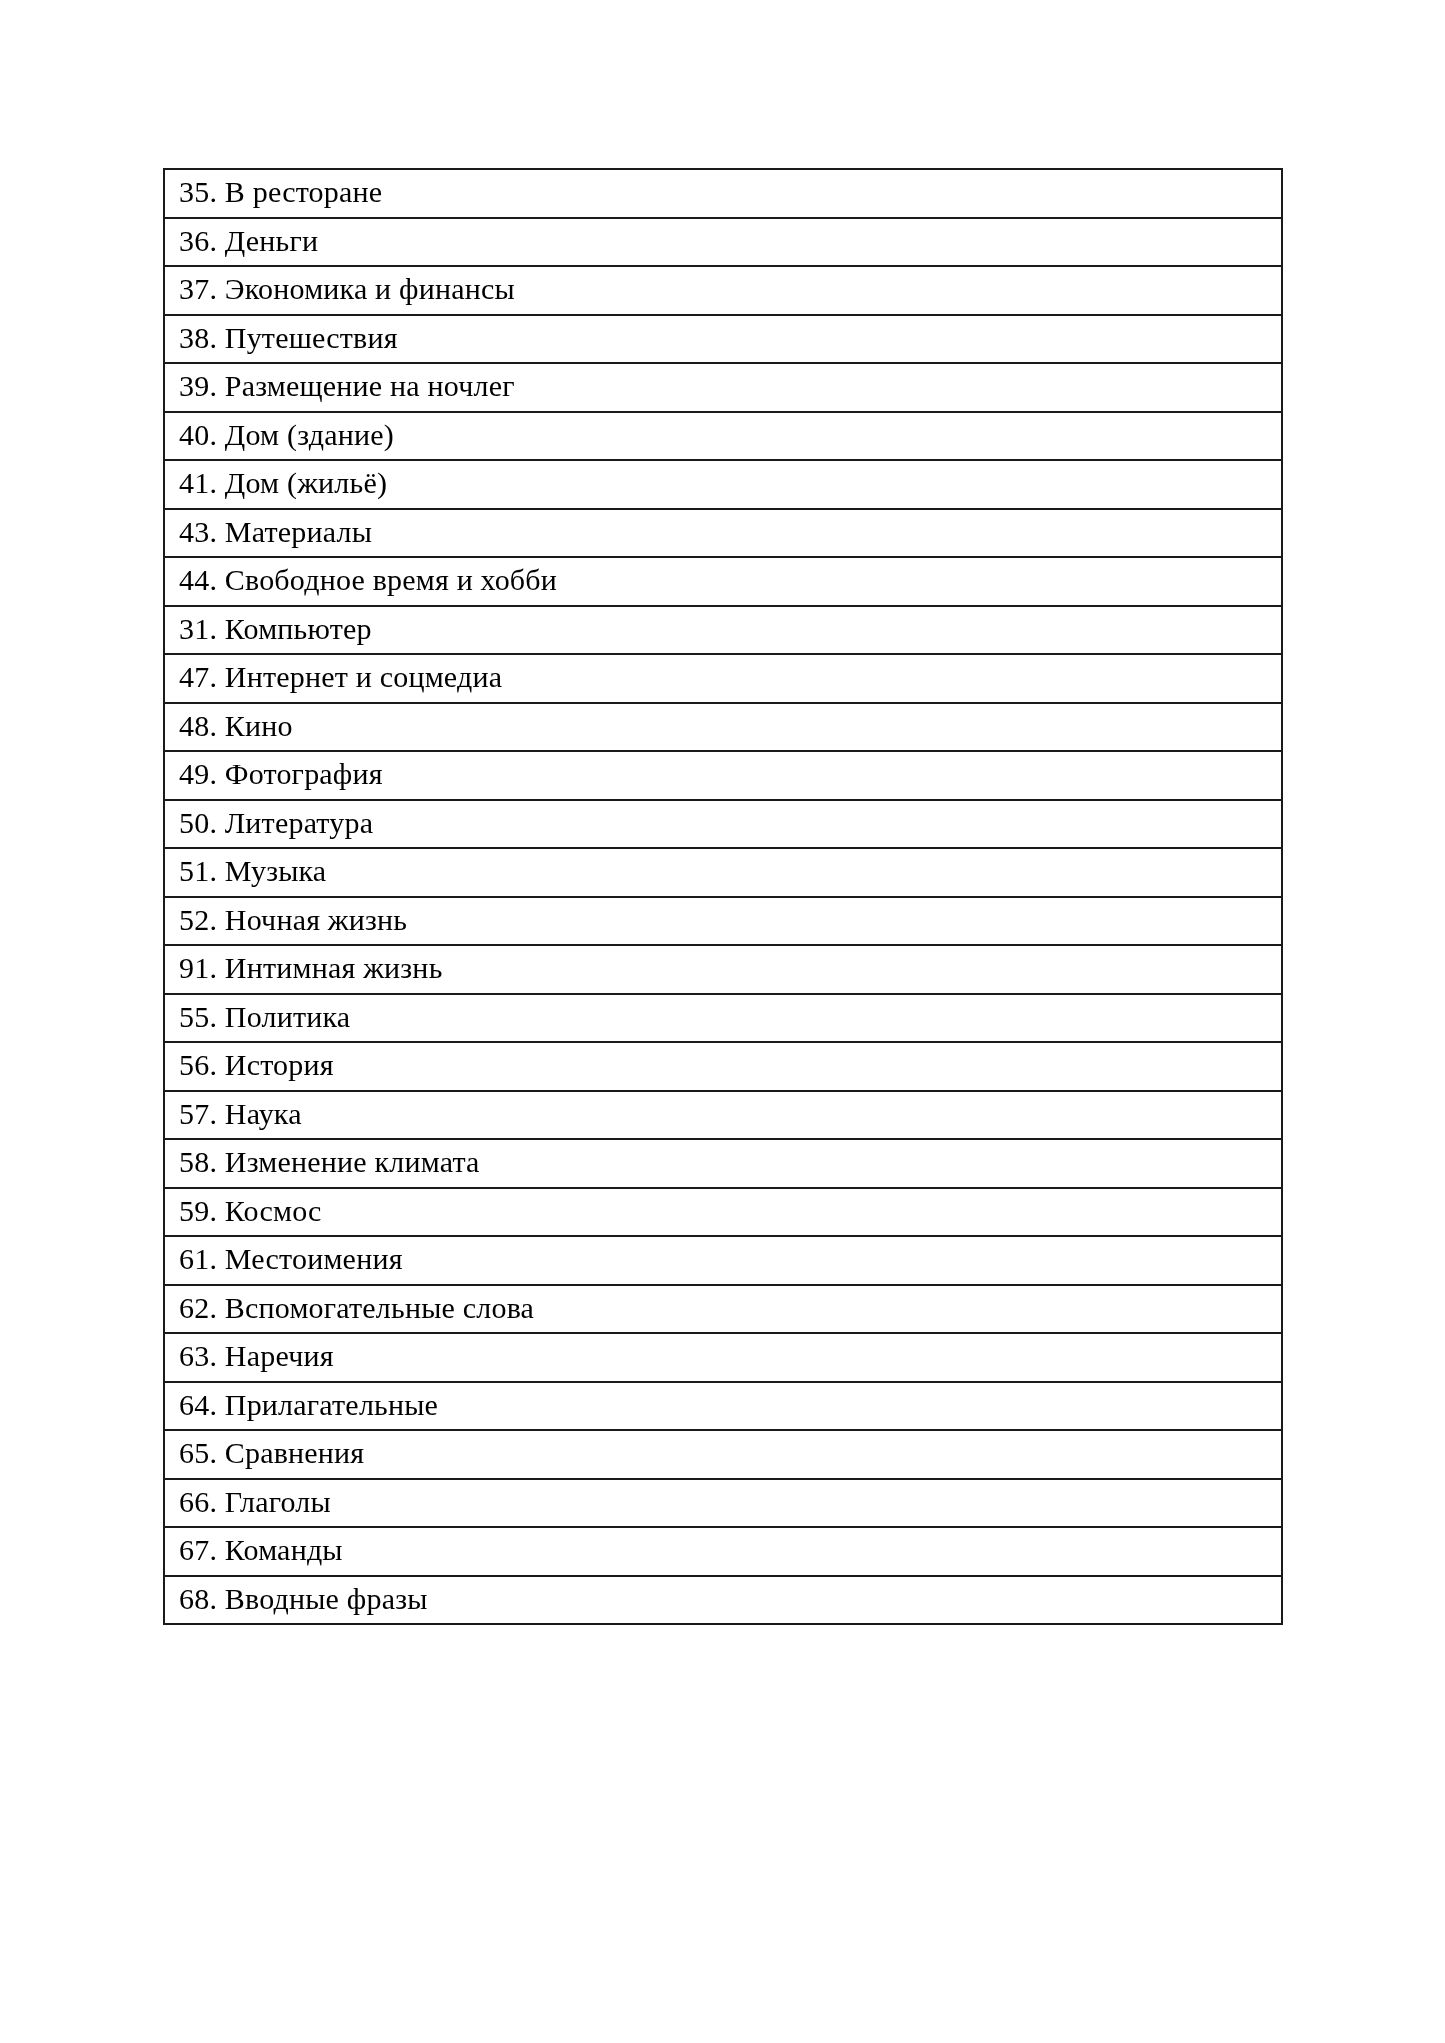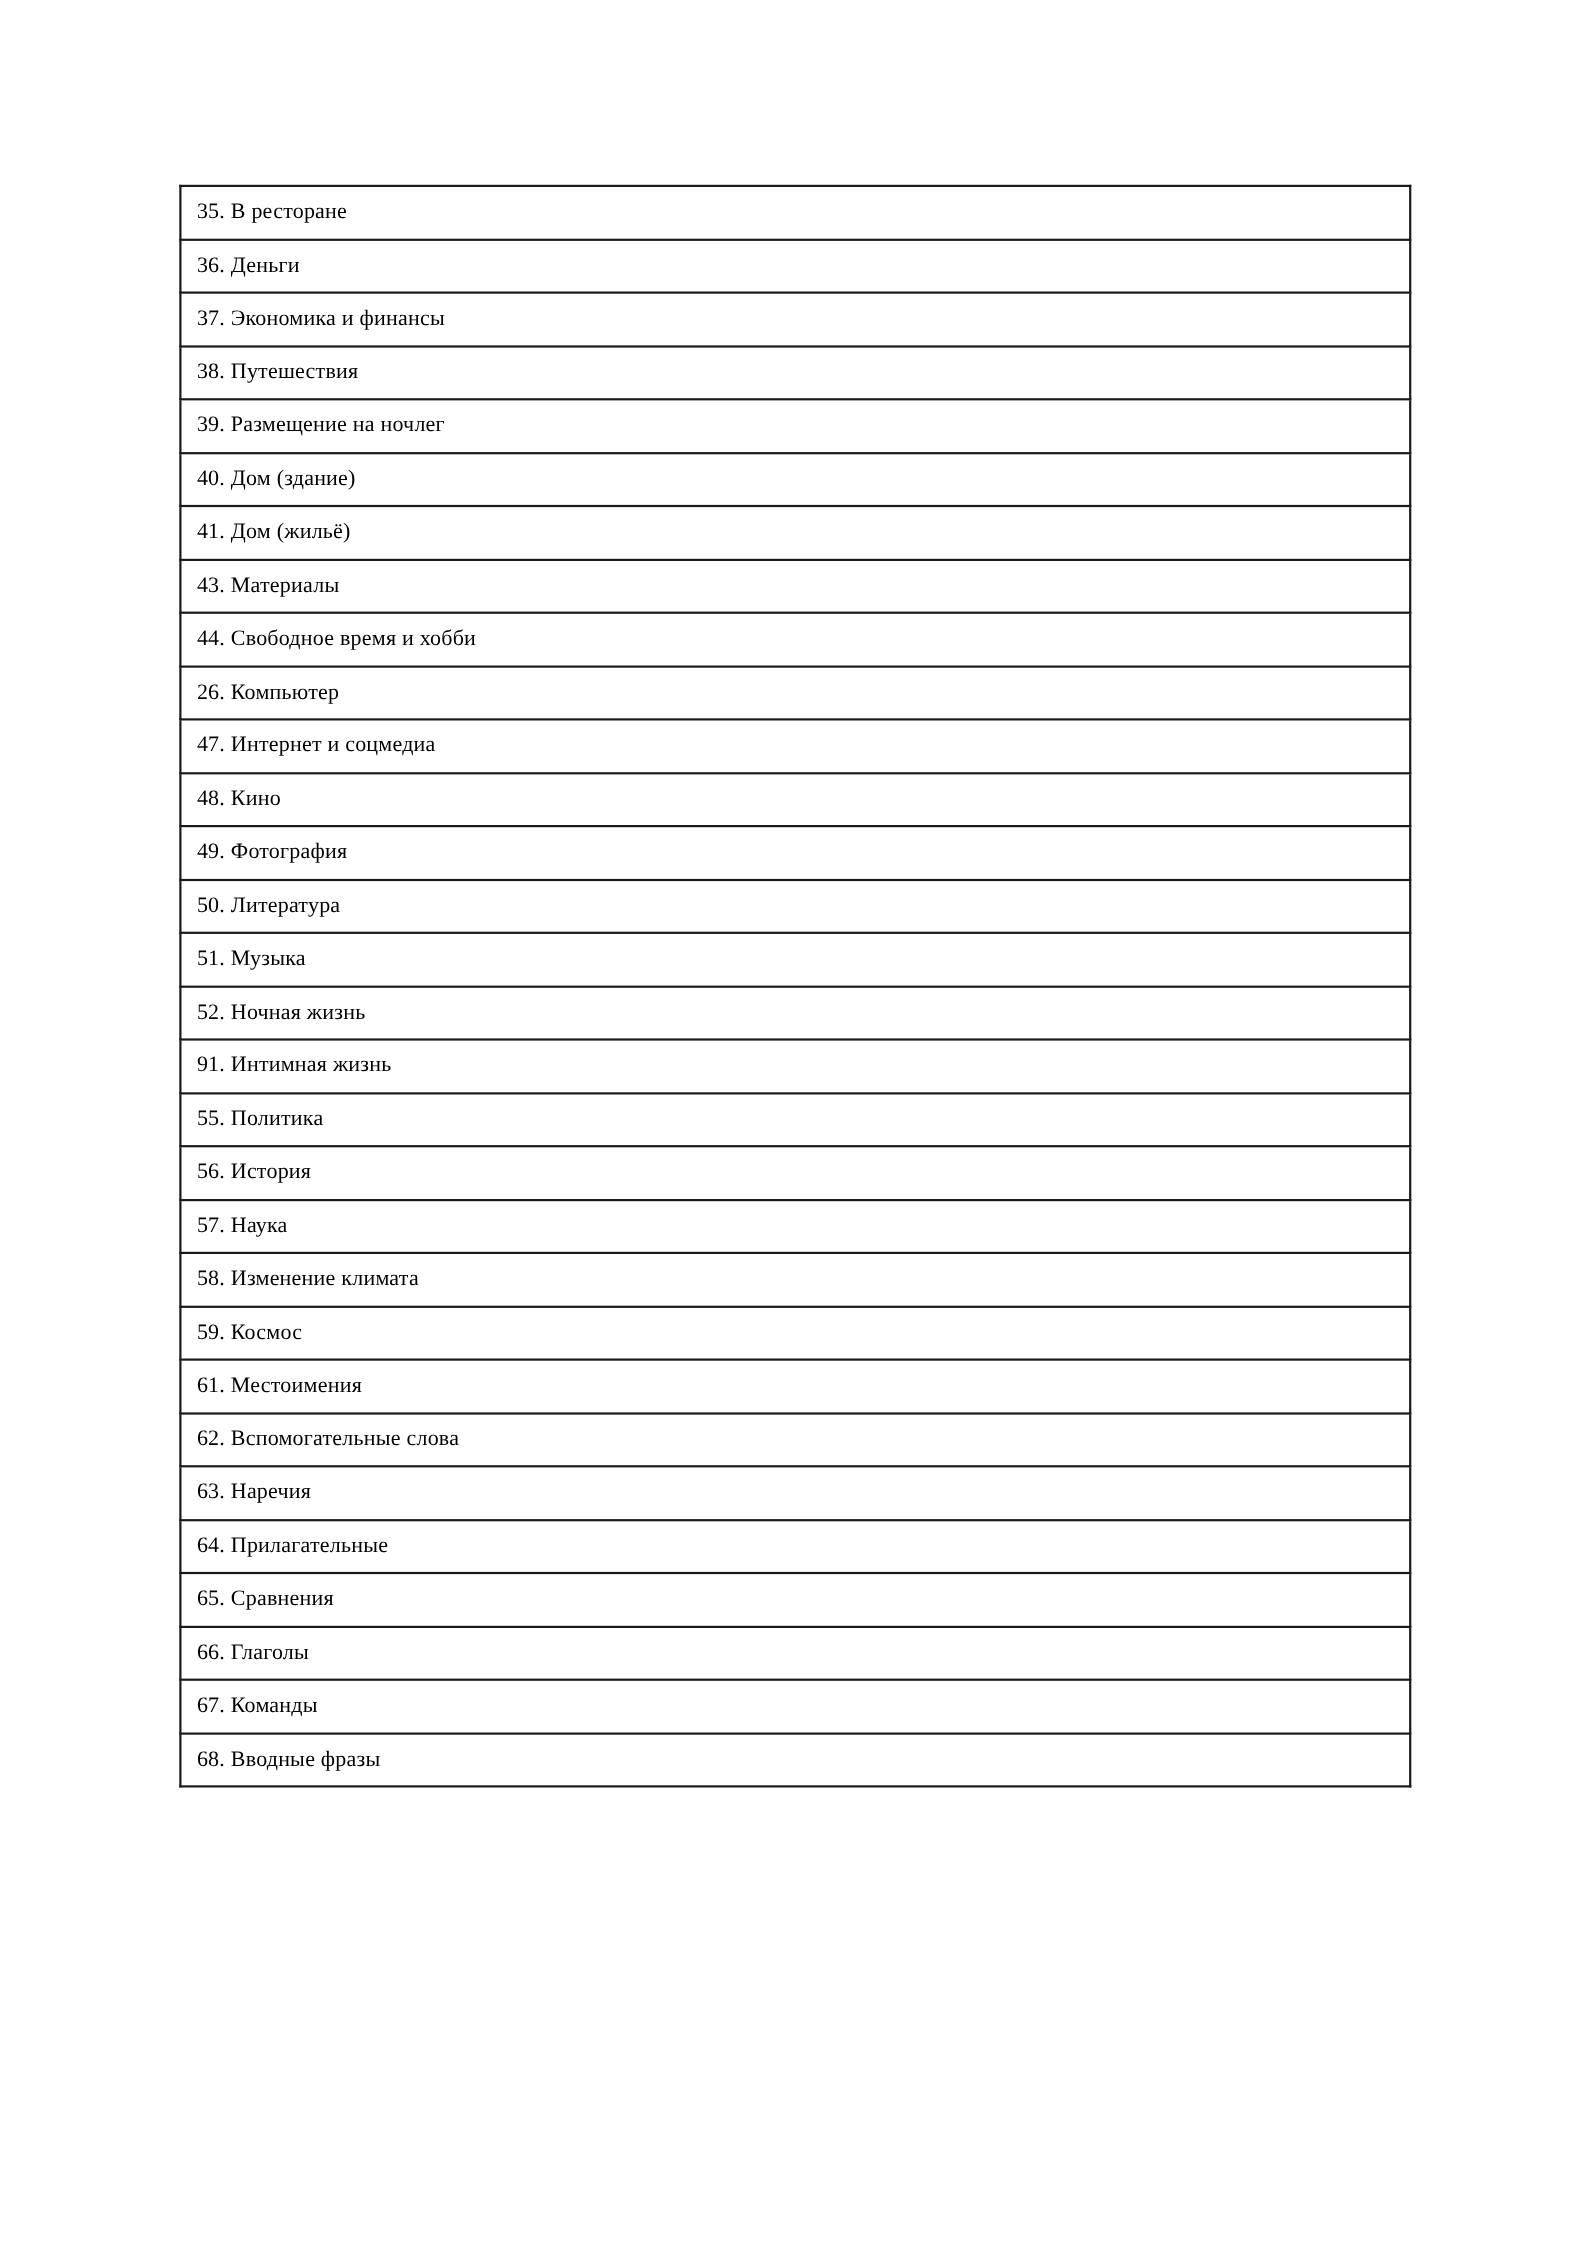--- a/index.html
+++ b/index.html
@@ -29,21 +29,21 @@
     width: 1120px;
     border-collapse: collapse;
     table-layout: fixed;
   }
   .toc-table tr {
     height: 48.5px;
   }
   .toc-table td {
     border: 2px solid #1a1a1a;
     padding: 2px 0 4px 14px;
-    font-size: 20px;
+    font-size: 30px;
     line-height: 1.0;
     font-family: "Liberation Serif", serif;
     color: #000000;
     vertical-align: middle;
     white-space: nowrap;
     letter-spacing: 0.2px;
   }
 </style>
 </head>
 <body>
@@ -72,21 +72,21 @@
       <tr>
           <td>41. Дом (жильё)</td>
         </tr>
       <tr>
           <td>43. Материалы</td>
         </tr>
       <tr>
           <td>44. Свободное время и хобби</td>
         </tr>
       <tr>
-          <td>26. Компьютер</td>
+          <td>31. Компьютер</td>
         </tr>
       <tr>
           <td>47. Интернет и соцмедиа</td>
         </tr>
       <tr>
           <td>48. Кино</td>
         </tr>
       <tr>
           <td>49. Фотография</td>
         </tr>

